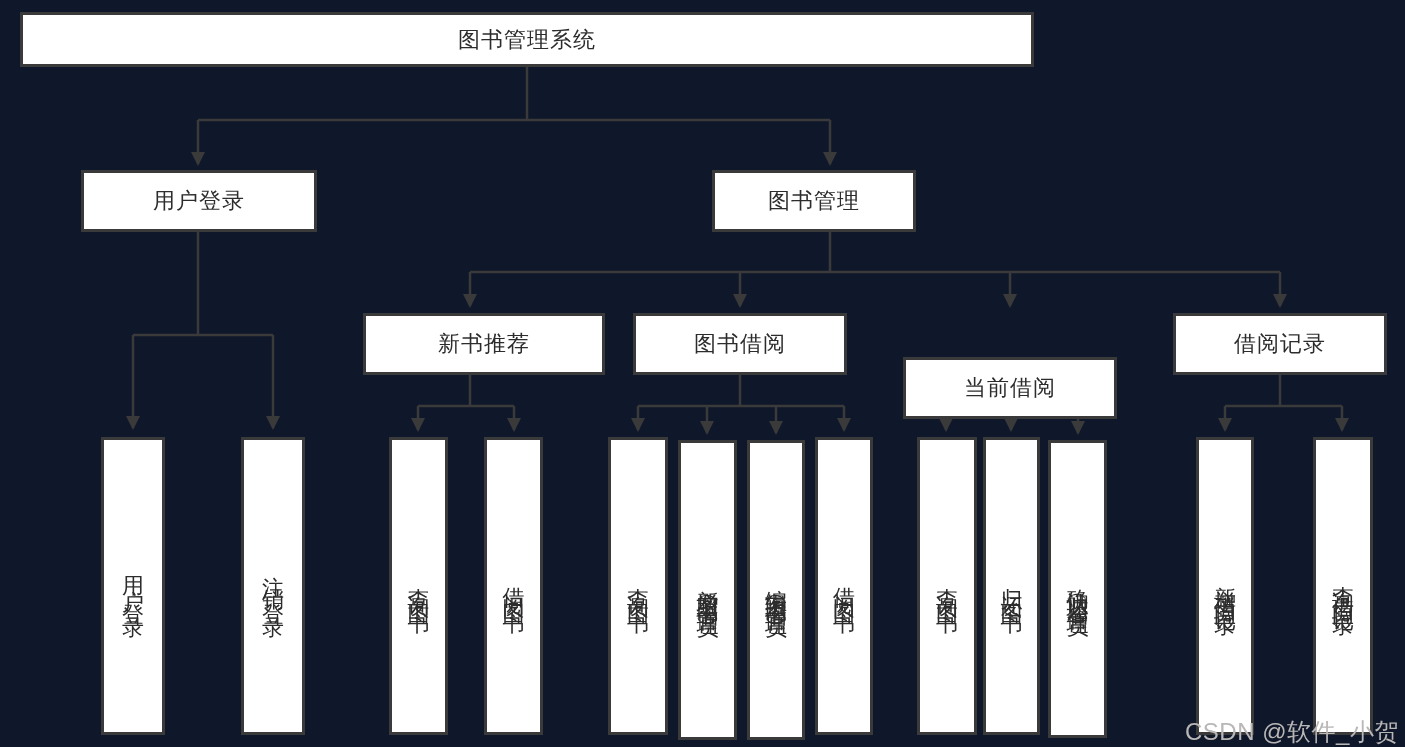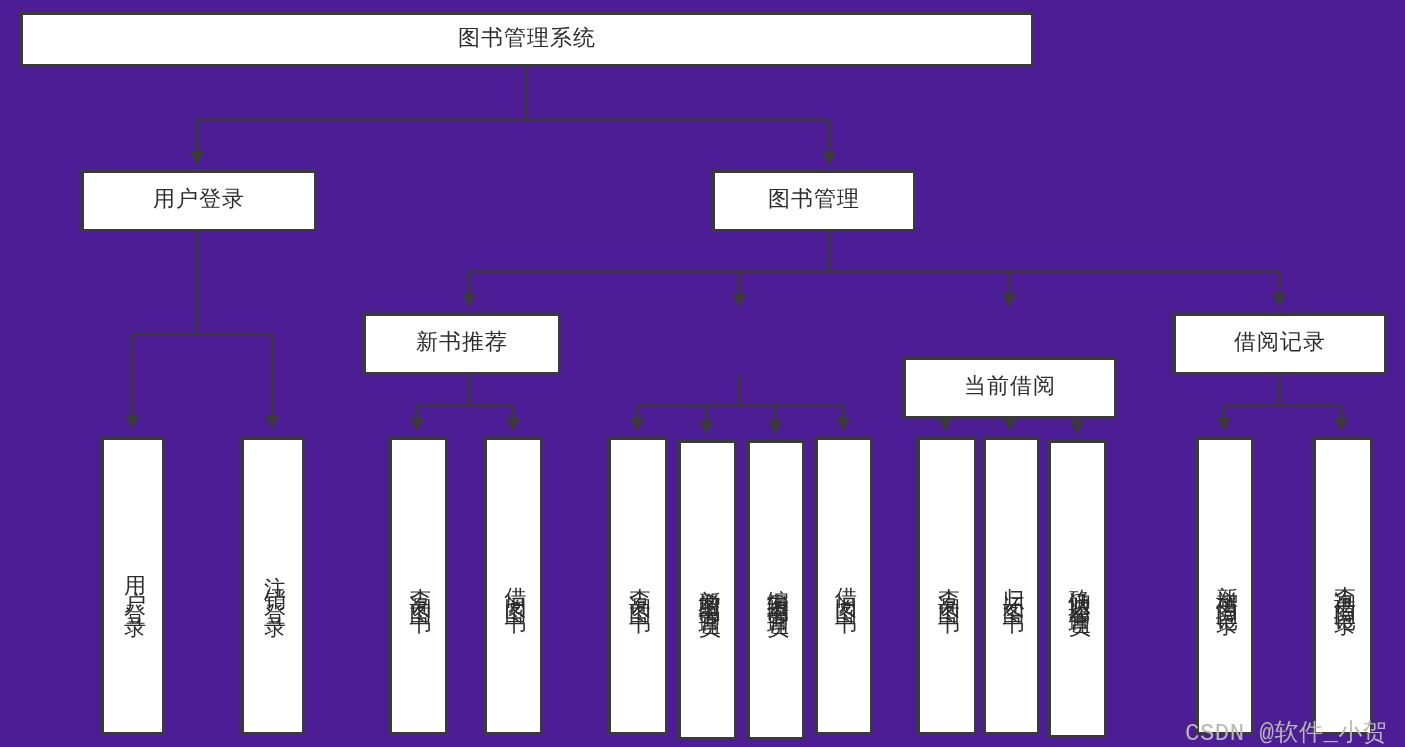--- a/index.html
+++ b/index.html
@@ -1,18 +1,18 @@
 <!DOCTYPE html>
 <html><head>
 <meta charset="utf-8">
 <style>
   html,body{margin:0;padding:0;background:#ffffff;}
   body{font-family:"Liberation Sans","DejaVu Sans",sans-serif;}
   .stage{
-    position:relative;width:1405px;height:747px;background:#4c1d95;overflow:hidden;font-family:Liberation Mono, monospace;
+    position:relative;width:1405px;height:747px;background:#0f172a;overflow:hidden;
   }
   .box{
     position:absolute;box-sizing:border-box;border:3px solid #3a3a3a;background:#ffffff;
     display:flex;align-items:center;justify-content:center;
     color:#2c2c2c;font-size:22px;line-height:1;white-space:nowrap;
   }
   .box.h{letter-spacing:1px;}
   .box.v{
     writing-mode:vertical-rl;text-orientation:mixed;
     letter-spacing:8px;white-space:normal;
@@ -97,22 +97,25 @@
     <span>图书管理系统</span>
   </div>
 
   <div class="box h" style="left:81px;top:170px;width:236px;height:62px;">
     <span>用户登录</span>
   </div>
   <div class="box h" style="left:712px;top:170px;width:204px;height:62px;">
     <span>图书管理</span>
   </div>
 
-  <div class="box h" style="left:363px;top:313px;width:198px;height:62px;">
+  <div class="box h" style="left:363px;top:313px;width:242px;height:62px;">
     <span>新书推荐</span>
+  </div>
+  <div class="box h" style="left:633px;top:313px;width:214px;height:62px;">
+    <span>图书借阅</span>
   </div>
   <div class="box h" style="left:903px;top:313px;width:214px;height:62px;margin-top:44px;">
     <span>当前借阅</span>
   </div>
   <div class="box h" style="left:1173px;top:313px;width:214px;height:62px;">
     <span>借阅记录</span>
   </div>
 
   <div class="box v wide" style="left:101px;top:437px;width:64px;height:298px;">
     <span>用户登录</span>

